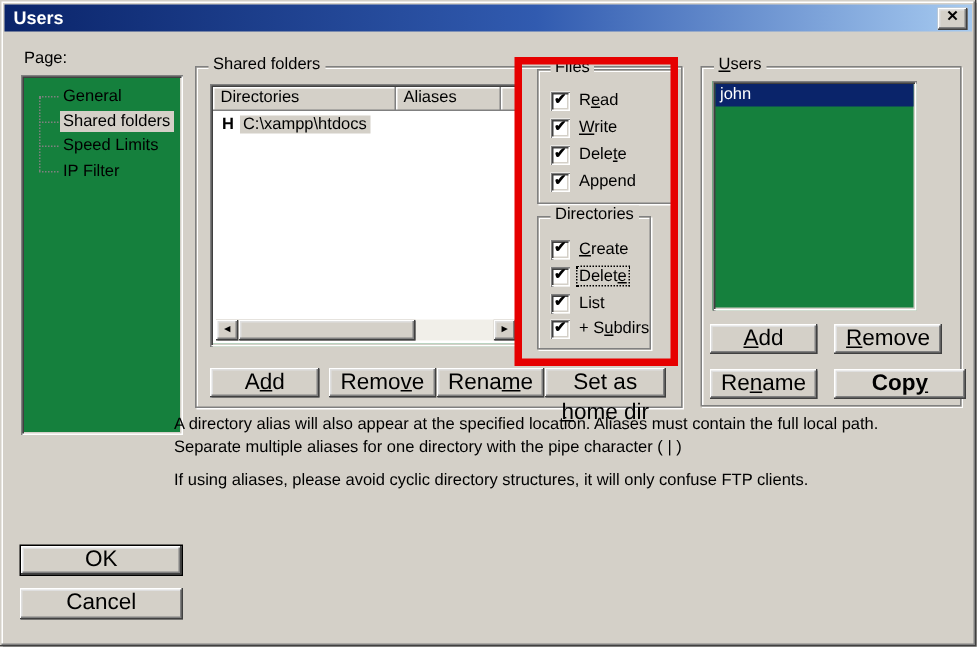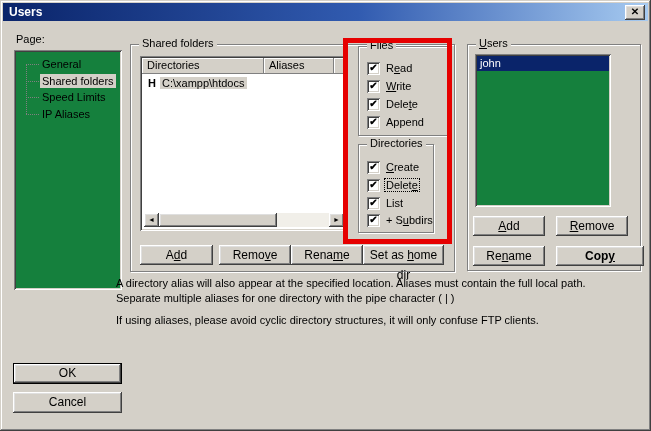--- a/index.html
+++ b/index.html
@@ -15,21 +15,21 @@
     box-shadow: inset -1px -1px 0 #404040, inset 1px 1px 0 #ffffff, inset -2px -2px 0 #808080, inset 2px 2px 0 #dfdfdf;
     text-align:center;line-height:14px;font-size:10px;font-weight:bold;color:#000;}
   .label{position:absolute;}
   .sunken{background:#15803d;
     box-shadow: inset 1px 1px 0 #808080, inset -1px -1px 0 #ffffff, inset 2px 2px 0 #404040, inset -2px -2px 0 #d4d0c8;}
   .group{position:absolute;border:1px solid #808080;
     box-shadow: 1px 1px 0 #ffffff, inset 1px 1px 0 #ffffff;}
   .group-label{position:absolute;top:-8px;left:8px;background:#d4d0c8;padding:0 3px;line-height:13px;}
   .btn{position:absolute;background:#d4d0c8;text-align:center;
     box-shadow: inset -1px -1px 0 #404040, inset 1px 1px 0 #ffffff, inset -2px -2px 0 #808080, inset 2px 2px 0 #dfdfdf;
-    line-height:20px;font-size:12px;}
+    line-height:20px;font-size:15px;}
   .btn.default{border:1px solid #000;}
   u{text-decoration:underline;text-underline-offset:1px;}
   
   .tree{position:absolute;left:14px;top:50px;width:108px;height:240px;}
   .tree-item{position:absolute;left:26px;height:14px;line-height:14px;padding:0 2px;white-space:nowrap;}
   .tree-item.sel{background:#d4d0c8;}
   .tree-v{position:absolute;left:12px;top:14px;width:1px;height:50px;border-left:1px dotted #808080;}
   .tree-h{position:absolute;left:12px;width:13px;height:1px;border-top:1px dotted #808080;}
   
   .listview{position:absolute;left:140px;top:56px;width:208px;height:175px;}
@@ -77,21 +77,21 @@
   <div class="label" style="left:16px;top:33px;">Page:</div>
   <div class="tree sunken">
     <div class="tree-v"></div>
     <div class="tree-h" style="top:14px;"></div>
     <div class="tree-h" style="top:31px;"></div>
     <div class="tree-h" style="top:47px;"></div>
     <div class="tree-h" style="top:64px;"></div>
     <div class="tree-item" style="top:7px;">General</div>
     <div class="tree-item sel" style="top:24px;">Shared folders</div>
     <div class="tree-item" style="top:40px;">Speed Limits</div>
-    <div class="tree-item" style="top:57px;">IP Aliases</div>
+    <div class="tree-item" style="top:57px;">IP Filter</div>
   </div>
 
   <div class="group" style="left:130px;top:44px;width:325px;height:228px;">
     <div class="group-label">Shared folders</div>
   </div>
 
   <div class="listview sunken">
     <div class="lv-inner">
       <div class="lv-header">
         <div class="lv-hcell" style="width:122px;">Directories</div>

